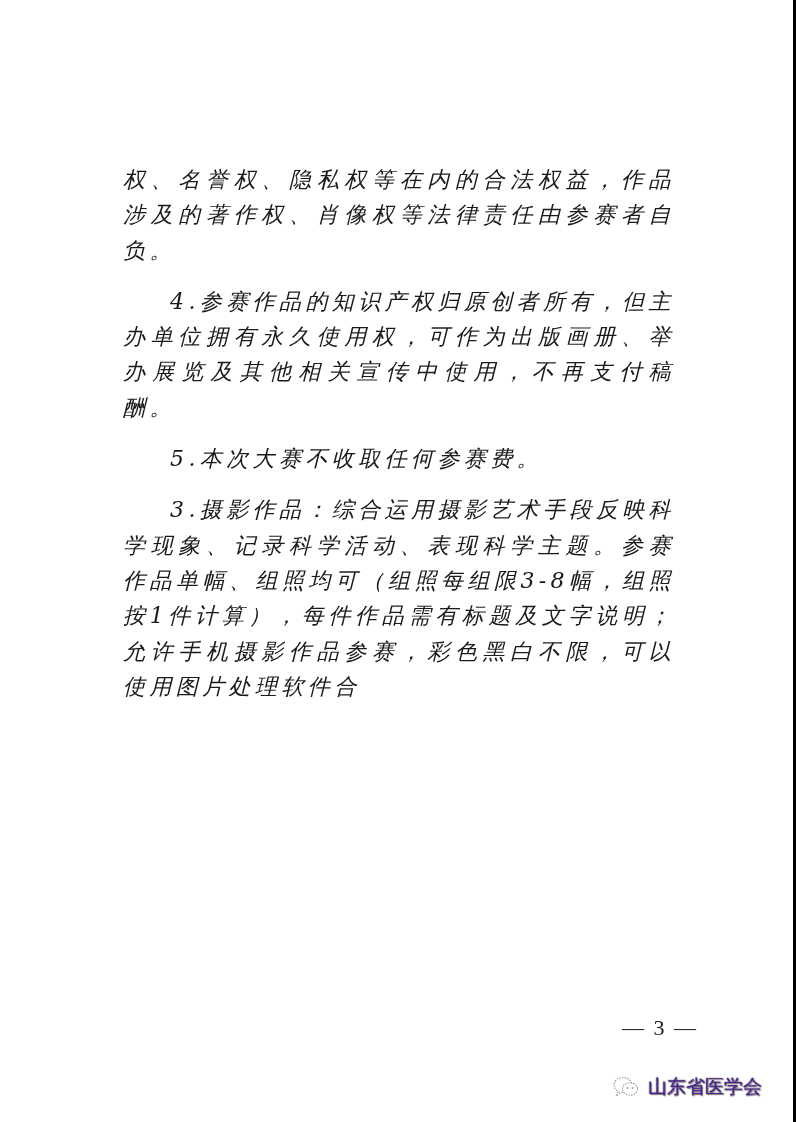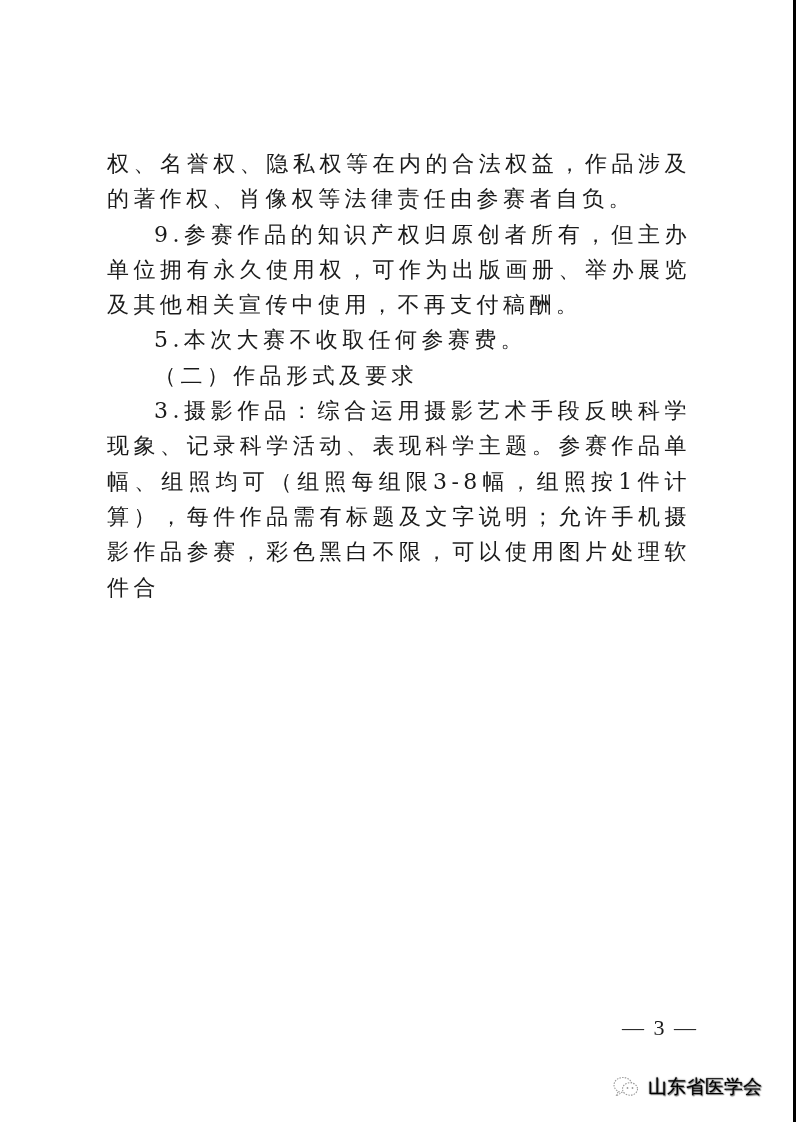--- a/index.html
+++ b/index.html
@@ -7,42 +7,41 @@
     width: 796px; height: 1122px; background: #ffffff; position: relative; overflow: hidden;
     font-family: "DejaVu Serif", "Liberation Serif", serif;
     color: #1a1a1a;
   }
   .page { position: absolute; left: 0; top: 0; width: 793px; height: 1122px; background: #fff; }
   .right-bar { position: absolute; right: 0; top: 0; width: 3px; height: 1122px; background: #000; }
   .body-text {
     position: absolute; left: 107px; top: 146px; width: 584px;
     font-size: 22px; line-height: 35.3px;
   }
-  .para { margin: 0; text-align: justify; text-align-last: left; letter-spacing: 4.4px; }
+  .para { margin: 16px; text-align: justify; text-align-last: left; letter-spacing: 4.4px; font-style: italic; }
   .indent { text-indent: 47px; }
   .page-num {
     position: absolute; left: 622px; top: 1015px; font-size: 22px; letter-spacing: 2px;
     font-family: "Liberation Serif", "DejaVu Serif", serif;
   }
   .watermark {
     position: absolute; left: 612px; top: 1072px; height: 30px; display: flex; align-items: center; gap: 8px;
-    color: #000000; font-family: "DejaVu Sans", sans-serif; font-size: 19px;
+    color: #4c1d95; font-family: "DejaVu Sans", sans-serif; font-size: 19px;
     text-shadow: 0 0 1px #666, 0 0 2px #888, 1px 1px 1px #777;
   }
   .wm-icon { width: 28px; height: 24px; }
 </style>
 </head>
 <body>
 
 <div class="page">
   <div class="body-text">
     <p class="para">权、名誉权、隐私权等在内的合法权益，作品涉及的著作权、肖像权等法律责任由参赛者自负。</p>
-    <p class="para indent">9.参赛作品的知识产权归原创者所有，但主办单位拥有永久使用权，可作为出版画册、举办展览及其他相关宣传中使用，不再支付稿酬。</p>
+    <p class="para indent">4.参赛作品的知识产权归原创者所有，但主办单位拥有永久使用权，可作为出版画册、举办展览及其他相关宣传中使用，不再支付稿酬。</p>
     <p class="para indent">5.本次大赛不收取任何参赛费。</p>
-    <p class="para indent">（二）作品形式及要求</p>
     <p class="para indent">3.摄影作品：综合运用摄影艺术手段反映科学现象、记录科学活动、表现科学主题。参赛作品单幅、组照均可（组照每组限3-8幅，组照按1件计算），每件作品需有标题及文字说明；允许手机摄影作品参赛，彩色黑白不限，可以使用图片处理软件合</p>
   </div>
   <div class="page-num">— 3 —</div>
 </div>
 
 <div class="watermark">
   <svg class="wm-icon" viewBox="0 0 28 24">
     <g fill="none" stroke="#999" stroke-width="1.1" stroke-dasharray="1.5 1.2">
       <ellipse cx="11" cy="10" rx="9" ry="7.5"></ellipse>
       <ellipse cx="18" cy="14" rx="7.5" ry="6.2" fill="#fff"></ellipse>

